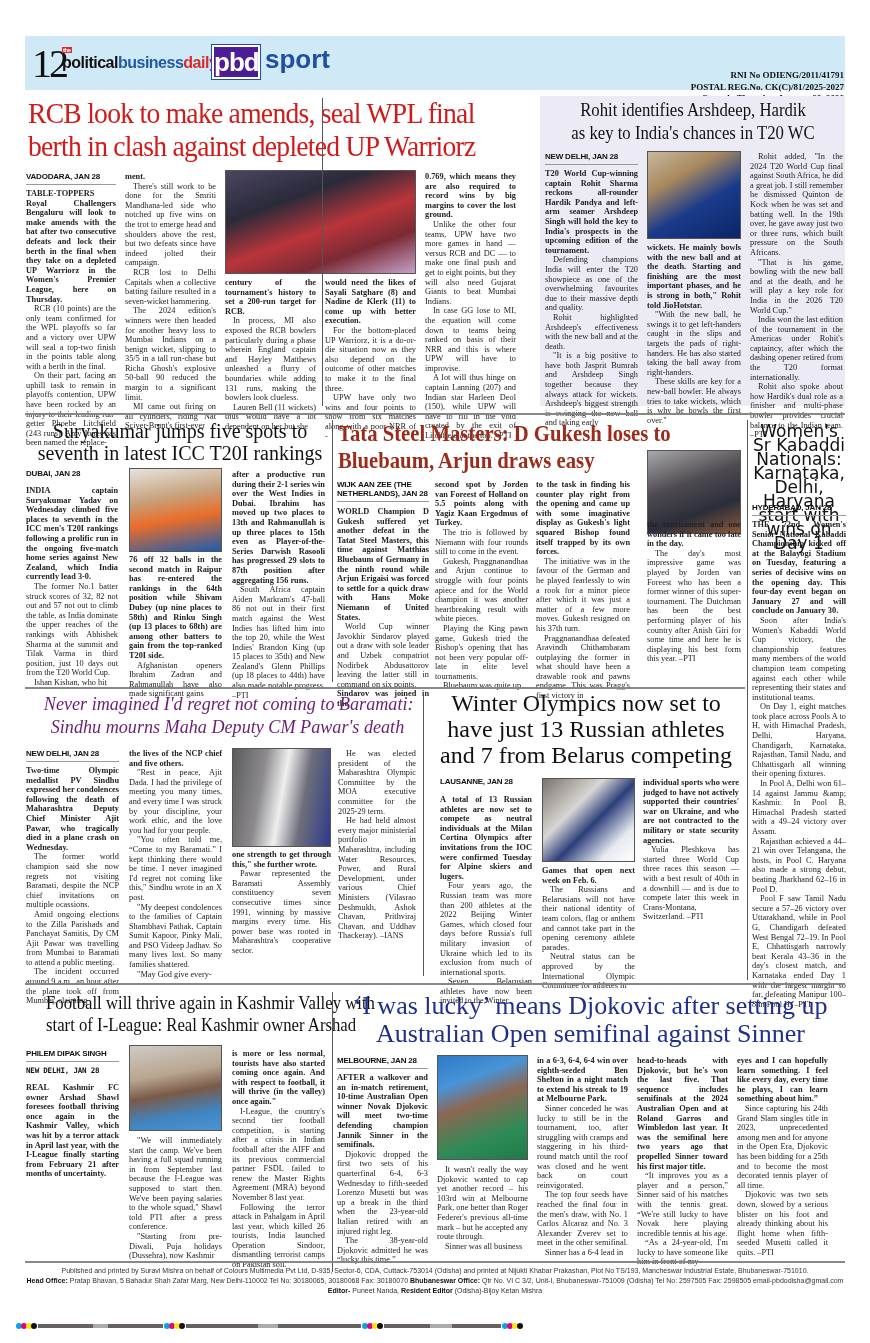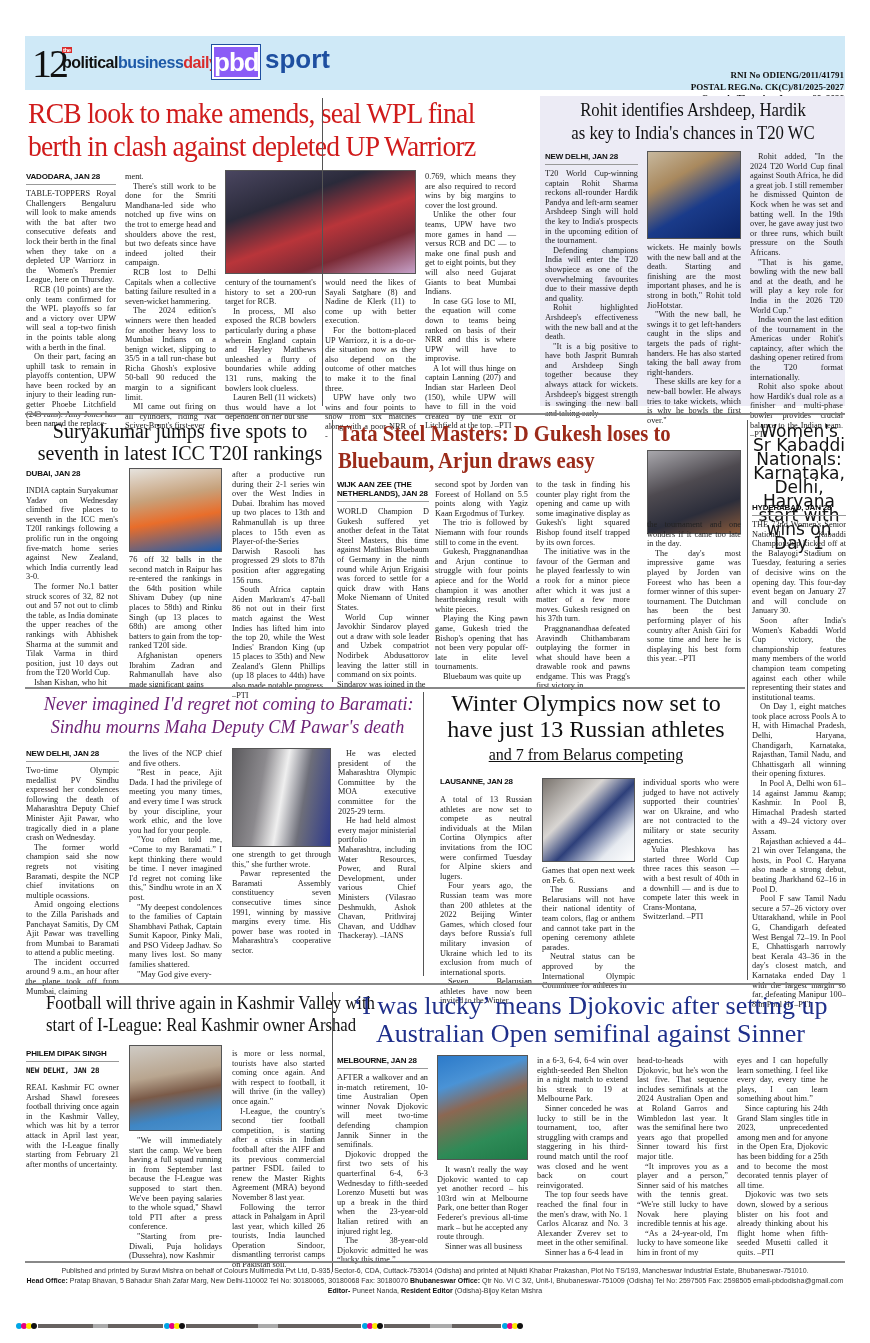--- a/index.html
+++ b/index.html
@@ -3,30 +3,30 @@
 <meta charset="utf-8">
 <style>
   * { box-sizing: border-box; margin: 0; padding: 0; }
   body { width: 870px; height: 1343px; background: #fff; position: relative; overflow: hidden; font-family: "Liberation Serif", serif; color: #222; }
   .abs { position: absolute; }
   .masthead { left: 25px; top: 36px; width: 820px; height: 54px; background: #cfe9f7; }
   .pgnum { left: 32px; top: 42px; font-family: "Liberation Serif", serif; font-size: 40px; line-height: 44px; color: #111; letter-spacing: -3px; }
   .brand { left: 62px; top: 54px; font-family: "Liberation Sans", sans-serif; font-weight: bold; font-size: 16px; letter-spacing: -0.5px; }
   .brand .p { color: #111; } .brand .b { color: #1e5aa8; } .brand .d { color: #d92b2b; }
   .brand .the { position: absolute; left: 0; top: -7px; font-size: 6px; background:#d92b2b; color:#fff; padding:0 1px; }
-  .pbdlogo { left: 212px; top: 45px; width: 48px; height: 34px; background: #8b5cf6; border: 2px solid #fff; outline: 1px solid #1e4fa0; color: #fff; font-family: "Liberation Sans", sans-serif; font-weight: bold; font-size: 26px; line-height: 30px; text-align: center; letter-spacing: -1px; }
+  .pbdlogo { left: 212px; top: 45px; width: 48px; height: 34px; background: #4c1d95; border: 2px solid #fff; outline: 1px solid #1e4fa0; color: #fff; font-family: "Liberation Sans", sans-serif; font-weight: bold; font-size: 26px; line-height: 30px; text-align: center; letter-spacing: -1px; }
   .sportlabel { left: 265px; top: 44px; font-family: "Liberation Sans", sans-serif; font-weight: bold; font-size: 26px; color: #1e4fa0; }
   .rni { right: 26px; top: 43px; text-align: right; font-family: "Liberation Serif", serif; font-size: 9px; line-height: 11.5px; color: #111; font-weight: bold; margin-top: 27px; }
   .rni .web { font-style: italic; font-weight: normal; }
   .hl-red { color: #d01b1b; font-family: "Liberation Serif", serif; font-size: 30px; line-height: 33px; letter-spacing: -0.8px; transform: scaleX(0.92); transform-origin: left top; white-space: nowrap; }
   .hl-black { color: #111; font-family: "Liberation Serif", serif; white-space: nowrap; }
   .dateline { font-family: "Liberation Sans", sans-serif; font-weight: bold; font-size: 8px; color: #111; border-bottom: 1px solid #999; padding-bottom: 3px; letter-spacing: -0.2px; }
   .col { font-family: "Liberation Serif", serif; font-size: 8.3px; line-height: 9.6px; text-align: justify; color: #222; hyphens: auto; }
   .col p { text-indent: 8px; }
-  .col p.first { text-indent: 0; }
+  .col p.first { text-indent: 0; font-weight: bold; }
   .photo { overflow: hidden; border: 1px solid #555; }
   .rule-h { height: 2px; background: #888; }
   .rule-v { width: 1px; background: #555; }
   .rohit-box { left: 540px; top: 96px; width: 305px; height: 310px; background: #ecebf5; }
   .footer { left: 25px; top: 1290px; width: 820px; font-family: "Liberation Sans", sans-serif; font-size: 7px; line-height: 10px; color: #333; text-align: center; }
   .footer b { color: #111; }
   .colorbar { left: 15px; top: 1322px; width: 840px; height: 8px; }
 </style>
 </head>
 <body>
@@ -196,21 +196,21 @@
 </div>
 <div class="abs col" style="left:338px;top:749px;width:78px;">
   <p>He was elected president of the Maharashtra Olympic Committee by the MOA executive committee for the 2025-29 term.</p>
     <p>He had held almost every major ministerial portfolio in Maharashtra, including Water Resources, Power, and Rural Development, under various Chief Ministers (Vilasrao Deshmukh, Ashok Chavan, Prithviraj Chavan, and Uddhav Thackeray). –IANS</p>
 </div>
 <div class="abs rule-v" style="left:423px;top:692px;height:284px;"></div>
 
 <div class="abs" style="left:428px;top:690px;width:316px;text-align:center;">
   <div class="hl-black" style="font-size:24px;line-height:26px;">Winter Olympics now set to</div>
   <div class="hl-black" style="font-size:24px;line-height:26px;">have just 13 Russian athletes</div>
-  <div class="hl-black" style="font-size:16px;line-height:26px;text-decoration:underline;">and 7 from Belarus competing</div>
+  <div class="hl-black" style="font-size:24px;line-height:26px;">and 7 from Belarus competing</div>
 </div>
 <div class="abs dateline" style="left:440px;top:777px;width:92px;border-bottom:none;">LAUSANNE, JAN 28</div>
 <div class="abs col" style="left:440px;top:795px;width:92px;">
   <p class="first">A total of 13 Russian athletes are now set to compete as neutral individuals at the Milan Cortina Olympics after invitations from the IOC were confirmed Tuesday for Alpine skiers and lugers.</p>
     <p>Four years ago, the Russian team was more than 200 athletes at the 2022 Beijing Winter Games, which closed four days before Russia's full military invasion of Ukraine which led to its exclusion from much of international sports.</p>
     <p>Seven Belarusian athletes have now been invited to the Winter</p>
 </div>
 <div class="abs photo" style="left:542px;top:778px;width:93px;height:84px;background:linear-gradient(135deg,#7a746e 0%,#d9d6d3 35%,#2d3f7a 55%,#e6eaf0 80%,#ffffff 100%);"></div>
 <div class="abs col" style="left:542px;top:866px;width:93px;">
   <p class="first">Games that open next week on Feb. 6.</p>

